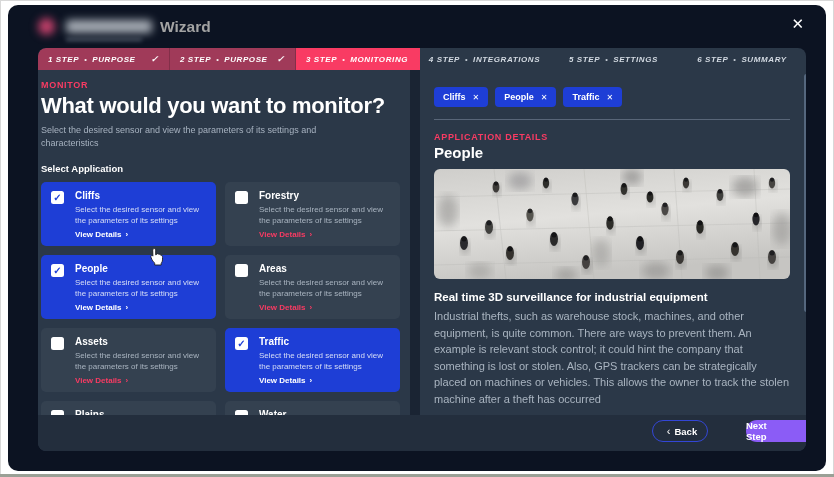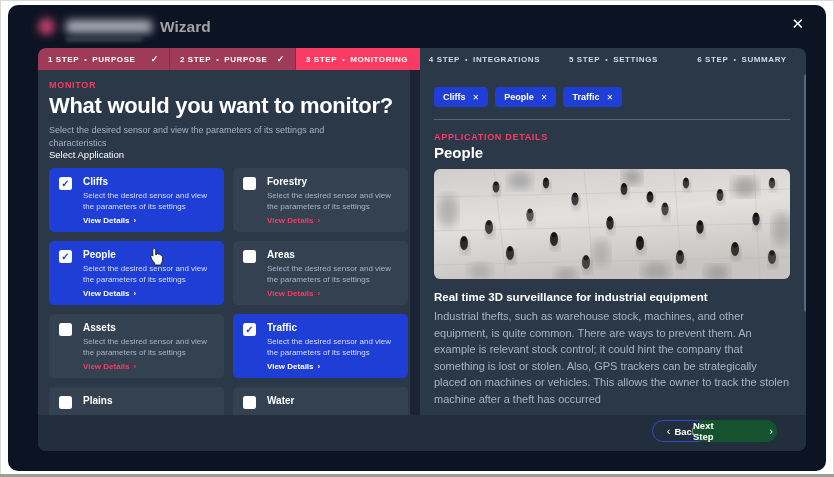--- a/index.html
+++ b/index.html
@@ -23,44 +23,44 @@
   .close-btn { position:absolute; right:22px; top:11px; color:#ffffff; font-size:15px; font-weight:400;
                cursor:pointer; line-height:1; }
 
   
   .main-panel { position:absolute; left:30px; top:43px; width:768px; height:403px;
                 background:#2b3848; border-radius:8px; overflow:hidden; }
 
   
   .step-bar { position:absolute; left:0; top:0; width:768px; height:22px; display:flex; }
   .step { display:flex; align-items:center; padding:0 10px; font-size:8px; font-weight:700;
-          letter-spacing:.6px; color:#ffffff; white-space:nowrap; }
+          letter-spacing:.6px; color:#ffffff; white-space:nowrap;font-style:italic; }
   .step .sdot { margin:0 5px; font-size:7px; opacity:.9; }
   .step .scheck { margin-left:auto; font-size:9px; }
   .st-done   { background:#a03a59; border-right:1px solid rgba(0,0,0,.18); }
   .st-active { background:#f93b63; }
   .st-todo   { background:transparent; color:#d3dae2;justify-content:center; }
   .step:nth-child(1){ width:132px; border-top-left-radius:8px; }
   .step:nth-child(2){ width:126px; }
   .step:nth-child(3){ width:124px; }
   .step:nth-child(4){ width:129px; }
   .step:nth-child(5){ width:129px; }
   .step:nth-child(6){ width:128px; }
 
   .gutter { position:absolute; left:372px; top:22px; width:10px; height:381px; background:#1a2433; }
   .bottom-strip { position:absolute; left:0; bottom:0; width:768px; height:36px; background:#232e3d;
                   border-radius:0 0 8px 8px; }
 
   
   .left-col { position:absolute; left:0; top:22px; width:374px; height:345px; overflow:hidden;
-              padding:10px 4px 0 11px; }
+              padding:10px 4px 0 3px; }
   .eyebrow { color:#f93b63; font-size:9px; font-weight:700; letter-spacing:.7px; }
   .h1 { color:#ffffff; font-size:22px; font-weight:700; letter-spacing:-.3px; margin-top:3px; }
   .sub { color:#a7b2c0; font-size:9px; line-height:1.4; margin-top:5px; max-width:330px; }
-  .select-label { color:#ffffff; font-size:9.5px; font-weight:400; }
+  .select-label { color:#ffffff; font-size:9.5px; font-weight:700; margin-top:14px; }
 
   .grid { margin-top:8px; display:grid; grid-template-columns:repeat(2,1fr); gap:9px; width:359px; }
   .card { position:relative; height:64px; background:#344150; border-radius:5px; padding:8px 6px 6px 34px;
           cursor:pointer; }
   .card.checked { background:#1e3ed6; }
   .cbox { position:absolute; left:10px; top:9px; width:13px; height:13px; border-radius:2.5px;
           background:#ffffff; color:#1e3ed6; font-size:10px; font-weight:700; line-height:13px;
           text-align:center; }
   .ctitle { color:#ffffff; font-size:10px; font-weight:700; }
   .cdesc { color:#a9b4c0; font-size:8px; line-height:1.35; margin-top:4px; max-width:140px; }
@@ -85,21 +85,21 @@
 
   .scroll-thumb { position:absolute; left:766px; top:26px; width:5px; height:238px;
                   background:#55677e; border-radius:3px; }
 
   
   .btn { position:absolute; top:372px; height:22px; border-radius:11px; color:#ffffff;
          font-size:9.5px; font-weight:700; display:flex; align-items:center; justify-content:center;
          cursor:pointer; }
   .btn .barr { font-size:11px; margin:0 4px; font-weight:400; }
   .btn-back { left:614px; width:56px; border:1.5px solid #3346d6; background:transparent; }
-  .btn-next { left:655px; width:84px; background:#14532d;gap:39px; }
+  .btn-next { left:708px; width:84px; background:#8b5cf6;gap:39px; }
 
   .cursor { position:absolute; left:150px; top:248px; width:14px; height:18px; z-index:50;
             pointer-events:none; }
 </style>
 </head>
 <body>
 
 <div class="stage">
   <div class="window">
 

